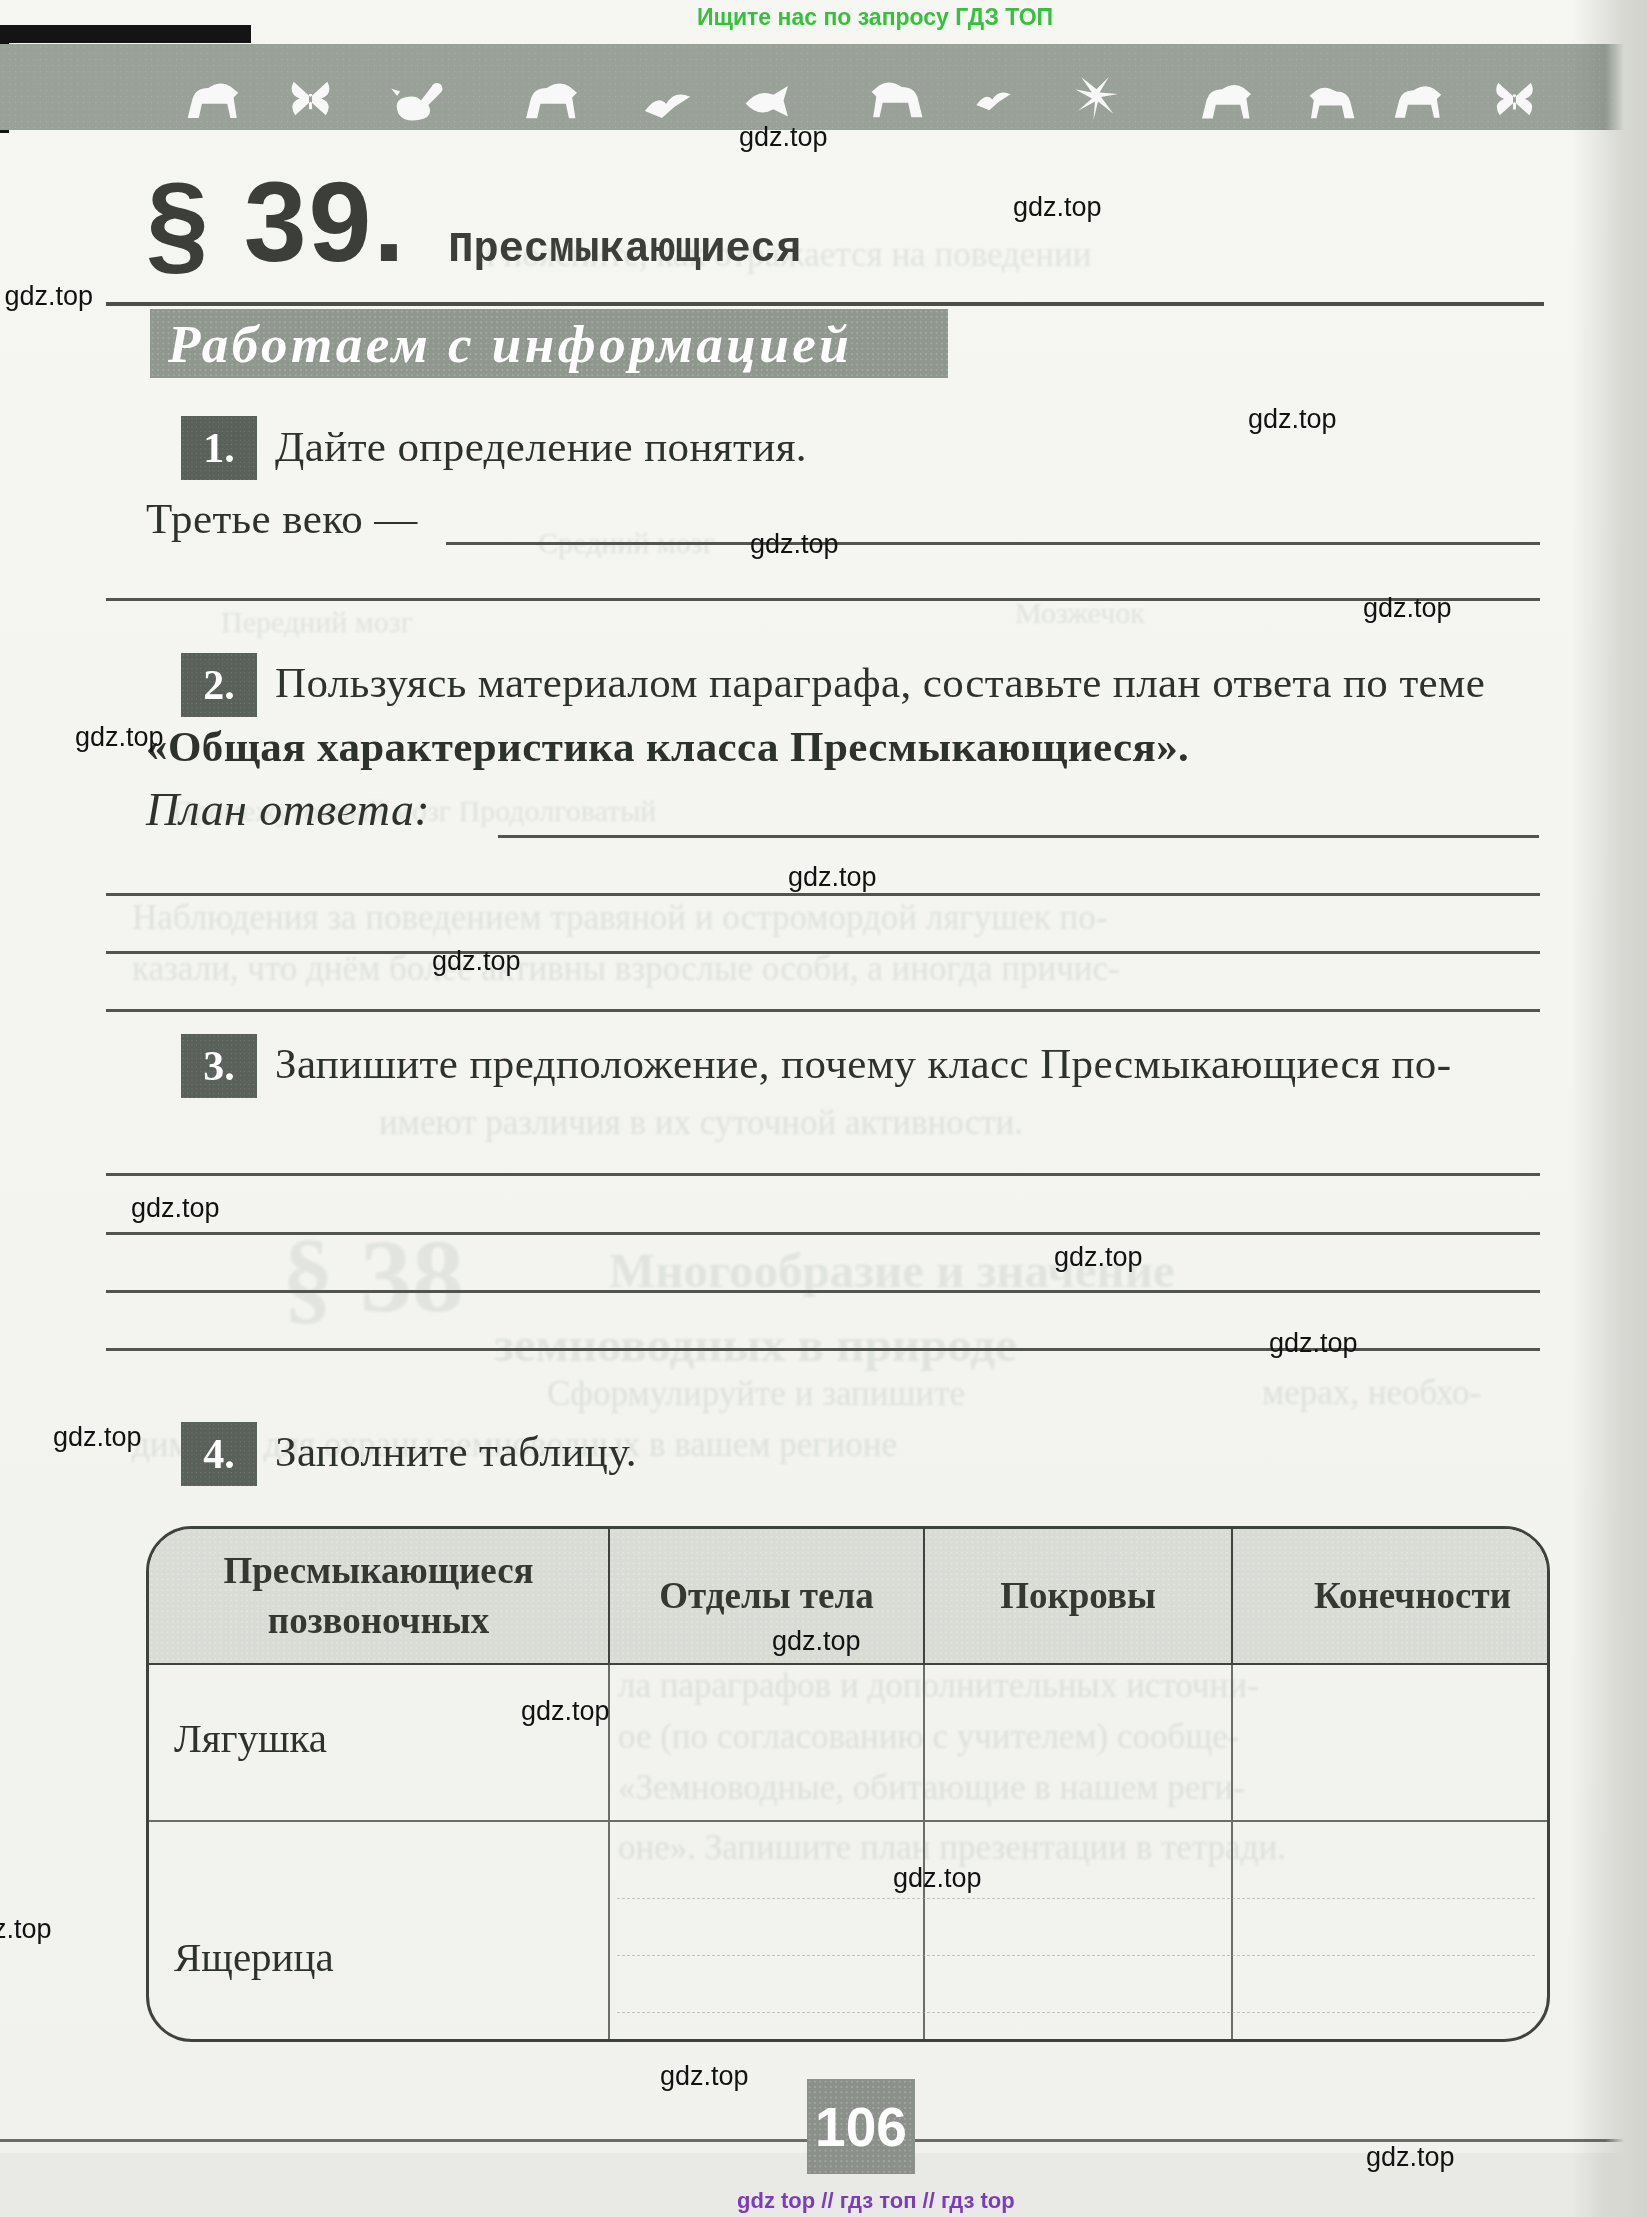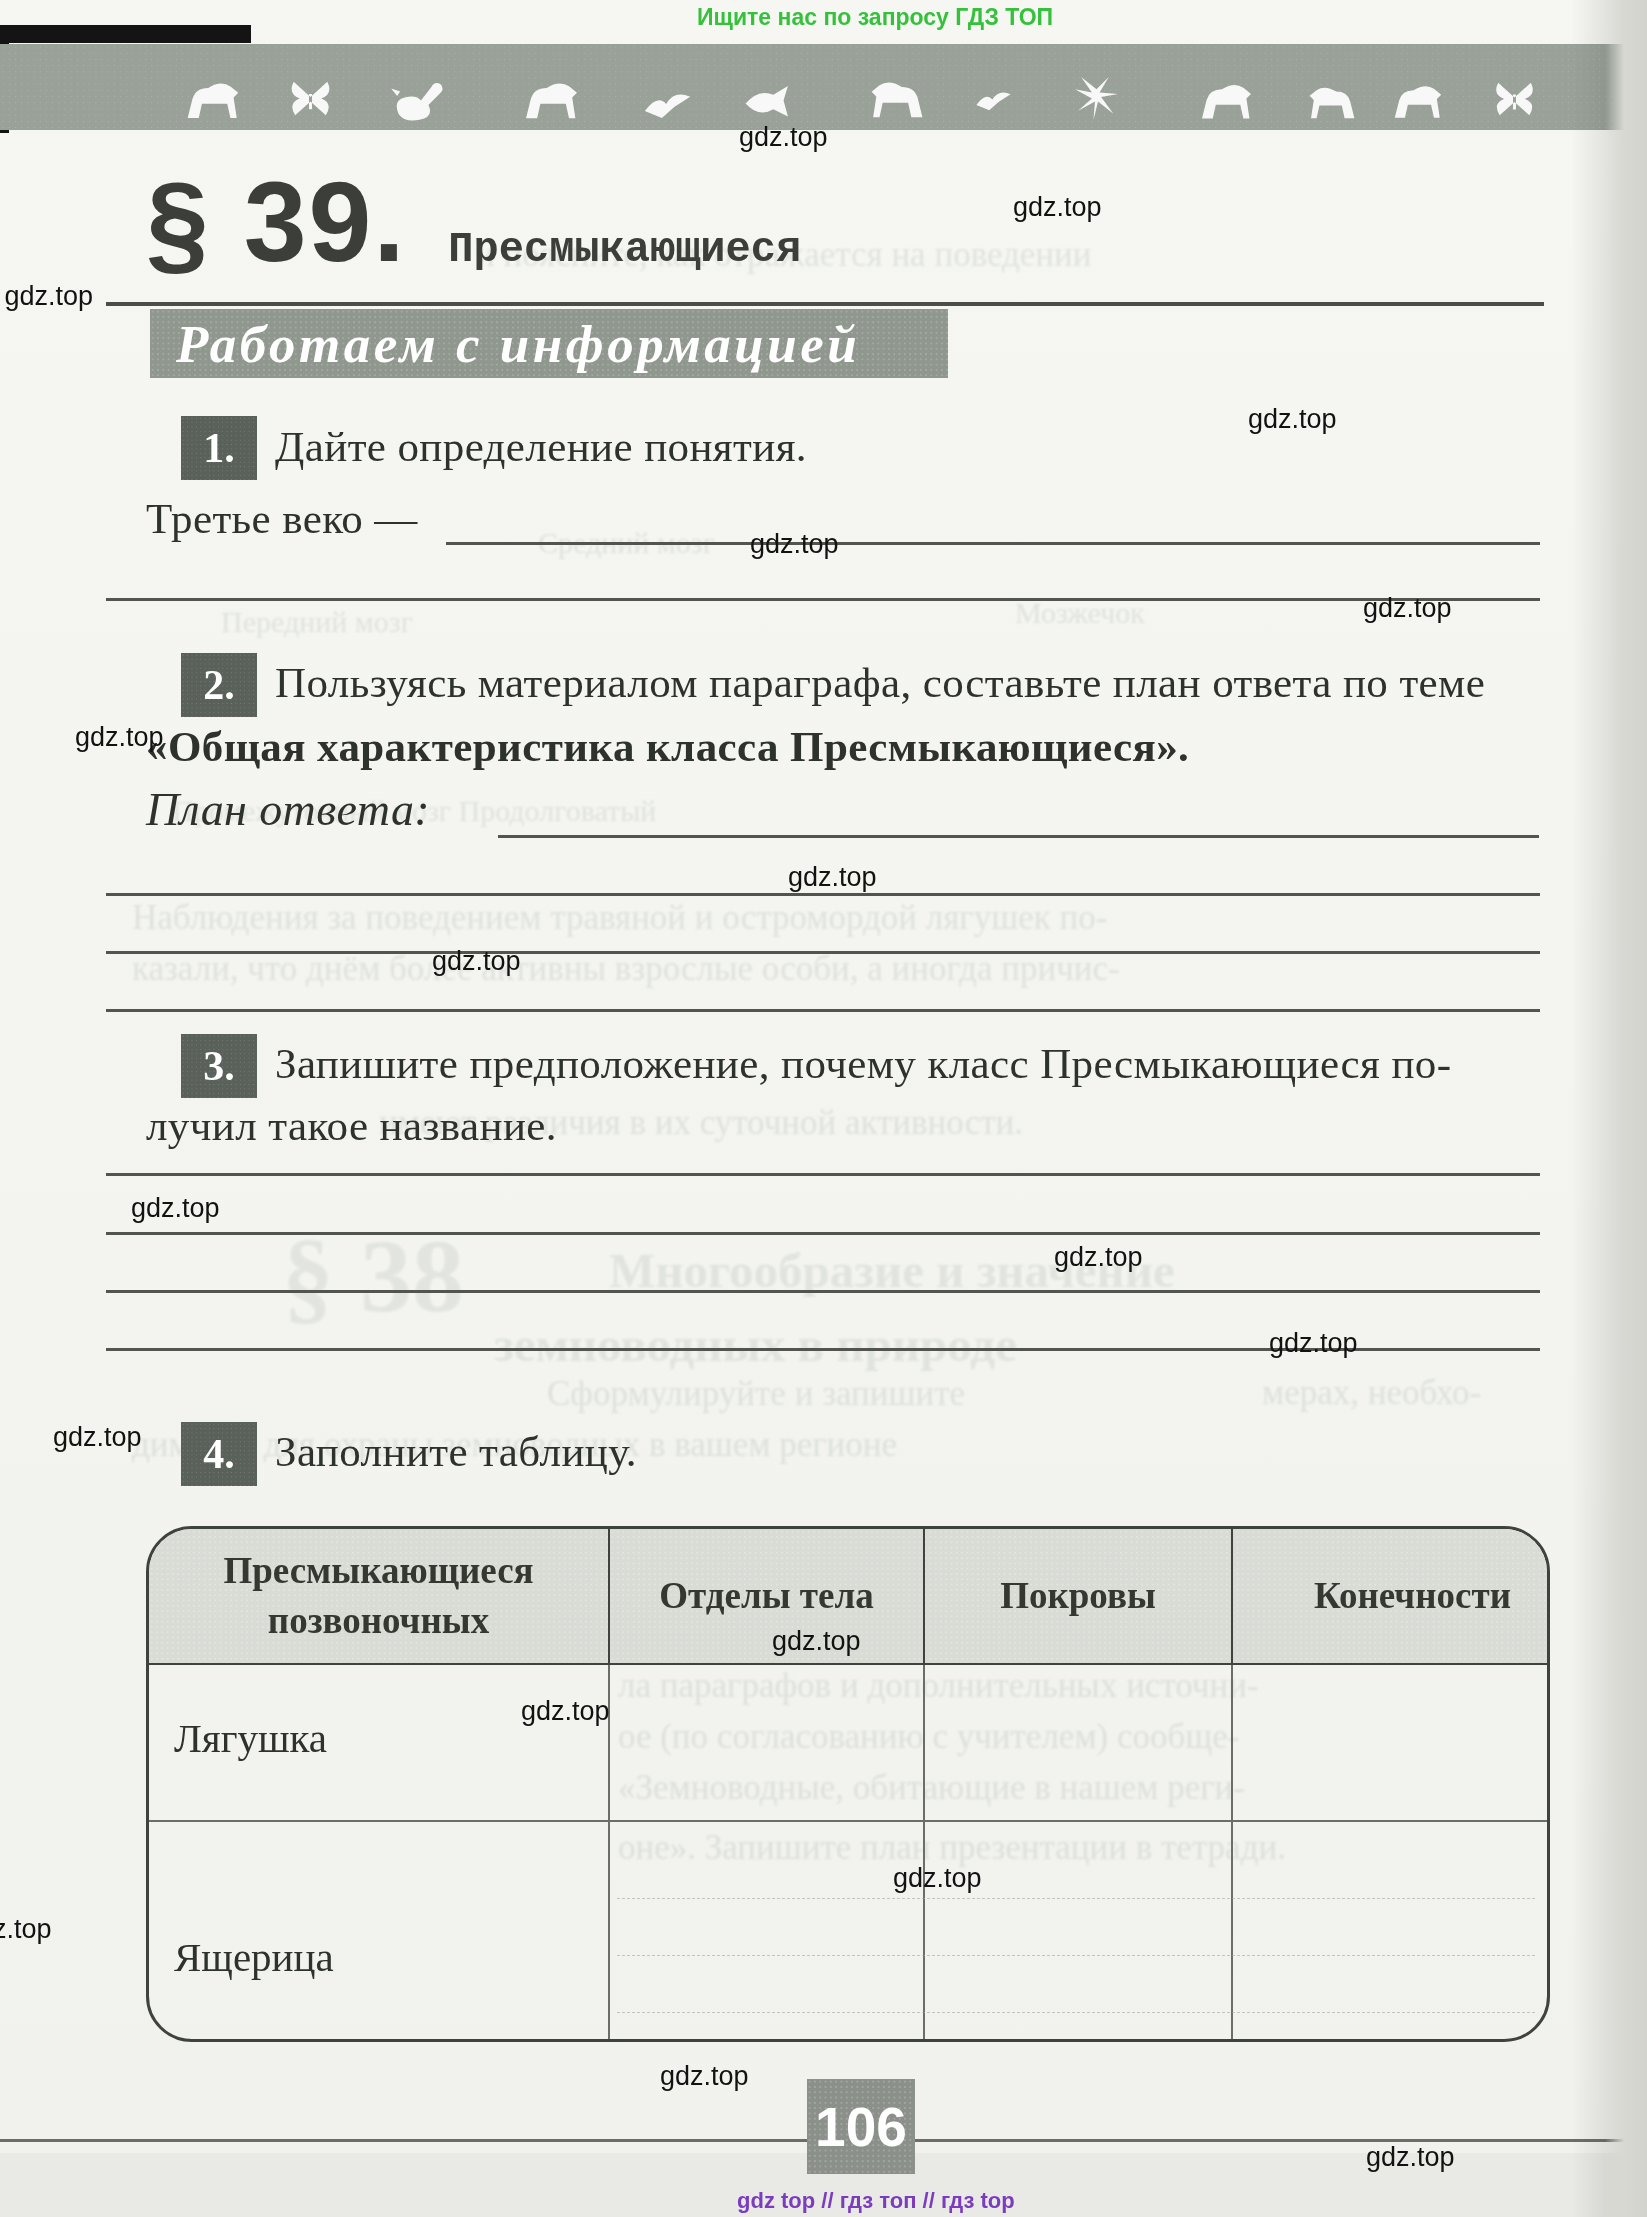--- a/index.html
+++ b/index.html
@@ -32,21 +32,21 @@
   .title .mark{font-family:"Liberation Sans",sans-serif;font-weight:700;font-size:113px;
     letter-spacing:1.8px;color:#3b3e39;vertical-align:baseline;}
   .title .name{font-family:Liberation Mono, monospace;font-weight:700;font-size:42px;
     color:#3b3e39;margin-left:42px;}
   .rule-title{position:absolute;left:106px;top:302px;width:1438px;height:3.5px;background:#4a4d48;}
 
   .banner{position:absolute;left:150px;top:309px;width:798px;height:69px;background:#8f978e;
     background-image:radial-gradient(rgba(255,255,255,.18) 18%,transparent 19%);background-size:5.3px 5.3px;
     display:flex;align-items:center;}
   .banner span{font-family:"Liberation Serif",serif;font-style:italic;font-weight:700;
-    font-size:53px;color:#ffffff;letter-spacing:3.5px;padding-left:26px;white-space:nowrap;}
+    font-size:53px;color:#ffffff;letter-spacing:3.5px;padding-left:18px;white-space:nowrap;}
 
   
   .badge{position:absolute;width:76px;height:64px;background:#5a605a;
     background-image:radial-gradient(rgba(255,255,255,.20) 18%,transparent 19%);background-size:4.4px 4.4px;
     color:#fff;font-family:"Liberation Serif",serif;font-weight:700;font-size:42px;
     display:flex;align-items:center;justify-content:center;}
   .ttext{position:absolute;font-size:43px;color:#2e322d;white-space:nowrap;letter-spacing:0.4px;}
   .ttext.bold{font-weight:700;}
   .ttext.italic{font-style:italic;font-size:46px;}
 
@@ -194,21 +194,20 @@
   <div class="ttext" style="left:275px;top:658px">Пользуясь материалом параграфа, составьте план ответа по теме</div>
   <div class="ttext bold" style="left:146px;top:722px">«Общая характеристика класса Пресмыкающиеся».</div>
   <div class="ttext italic" style="left:146px;top:783px">План ответа:</div>
   <div class="wline" style="left:498px;top:835px;width:1041px"></div>
   <div class="wline" style="left:106px;top:893px;width:1434px"></div>
   <div class="wline" style="left:106px;top:951px;width:1434px"></div>
   <div class="wline" style="left:106px;top:1009px;width:1434px"></div>
 
   <div class="badge" style="left:181px;top:1034px">3.</div>
   <div class="ttext" style="left:275px;top:1039px">Запишите предположение, почему класс Пресмыкающиеся по-</div>
-  <div class="ttext" style="left:146px;top:1101px">лучил такое название.</div>
   <div class="wline" style="left:106px;top:1173px;width:1434px"></div>
   <div class="wline" style="left:106px;top:1232px;width:1434px"></div>
   <div class="wline" style="left:106px;top:1290px;width:1434px"></div>
   <div class="wline" style="left:106px;top:1348px;width:1434px"></div>
 
   <div class="badge" style="left:181px;top:1422px">4.</div>
   <div class="ttext" style="left:275px;top:1427px">Заполните таблицу.</div>
 
   <div class="ztable">
     <div class="hdr">

